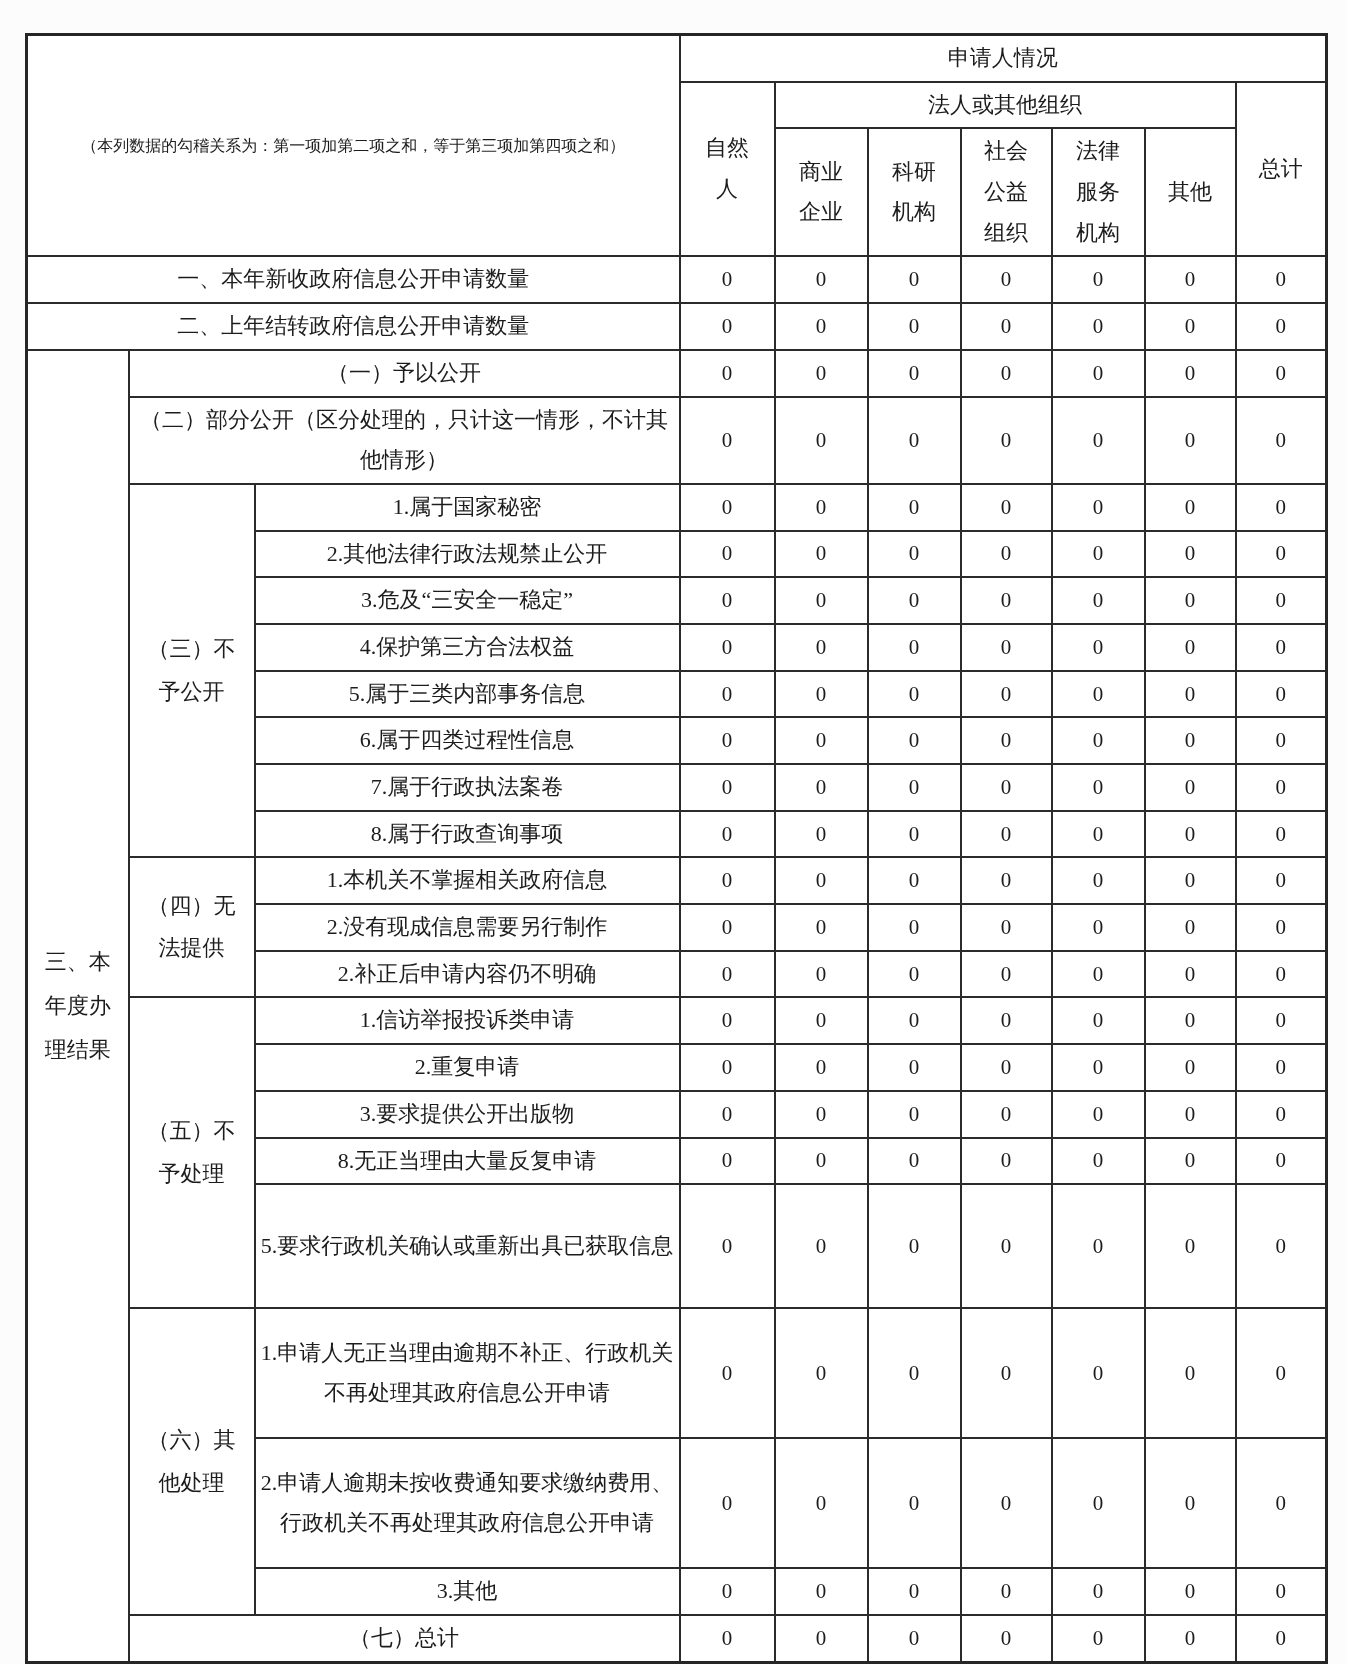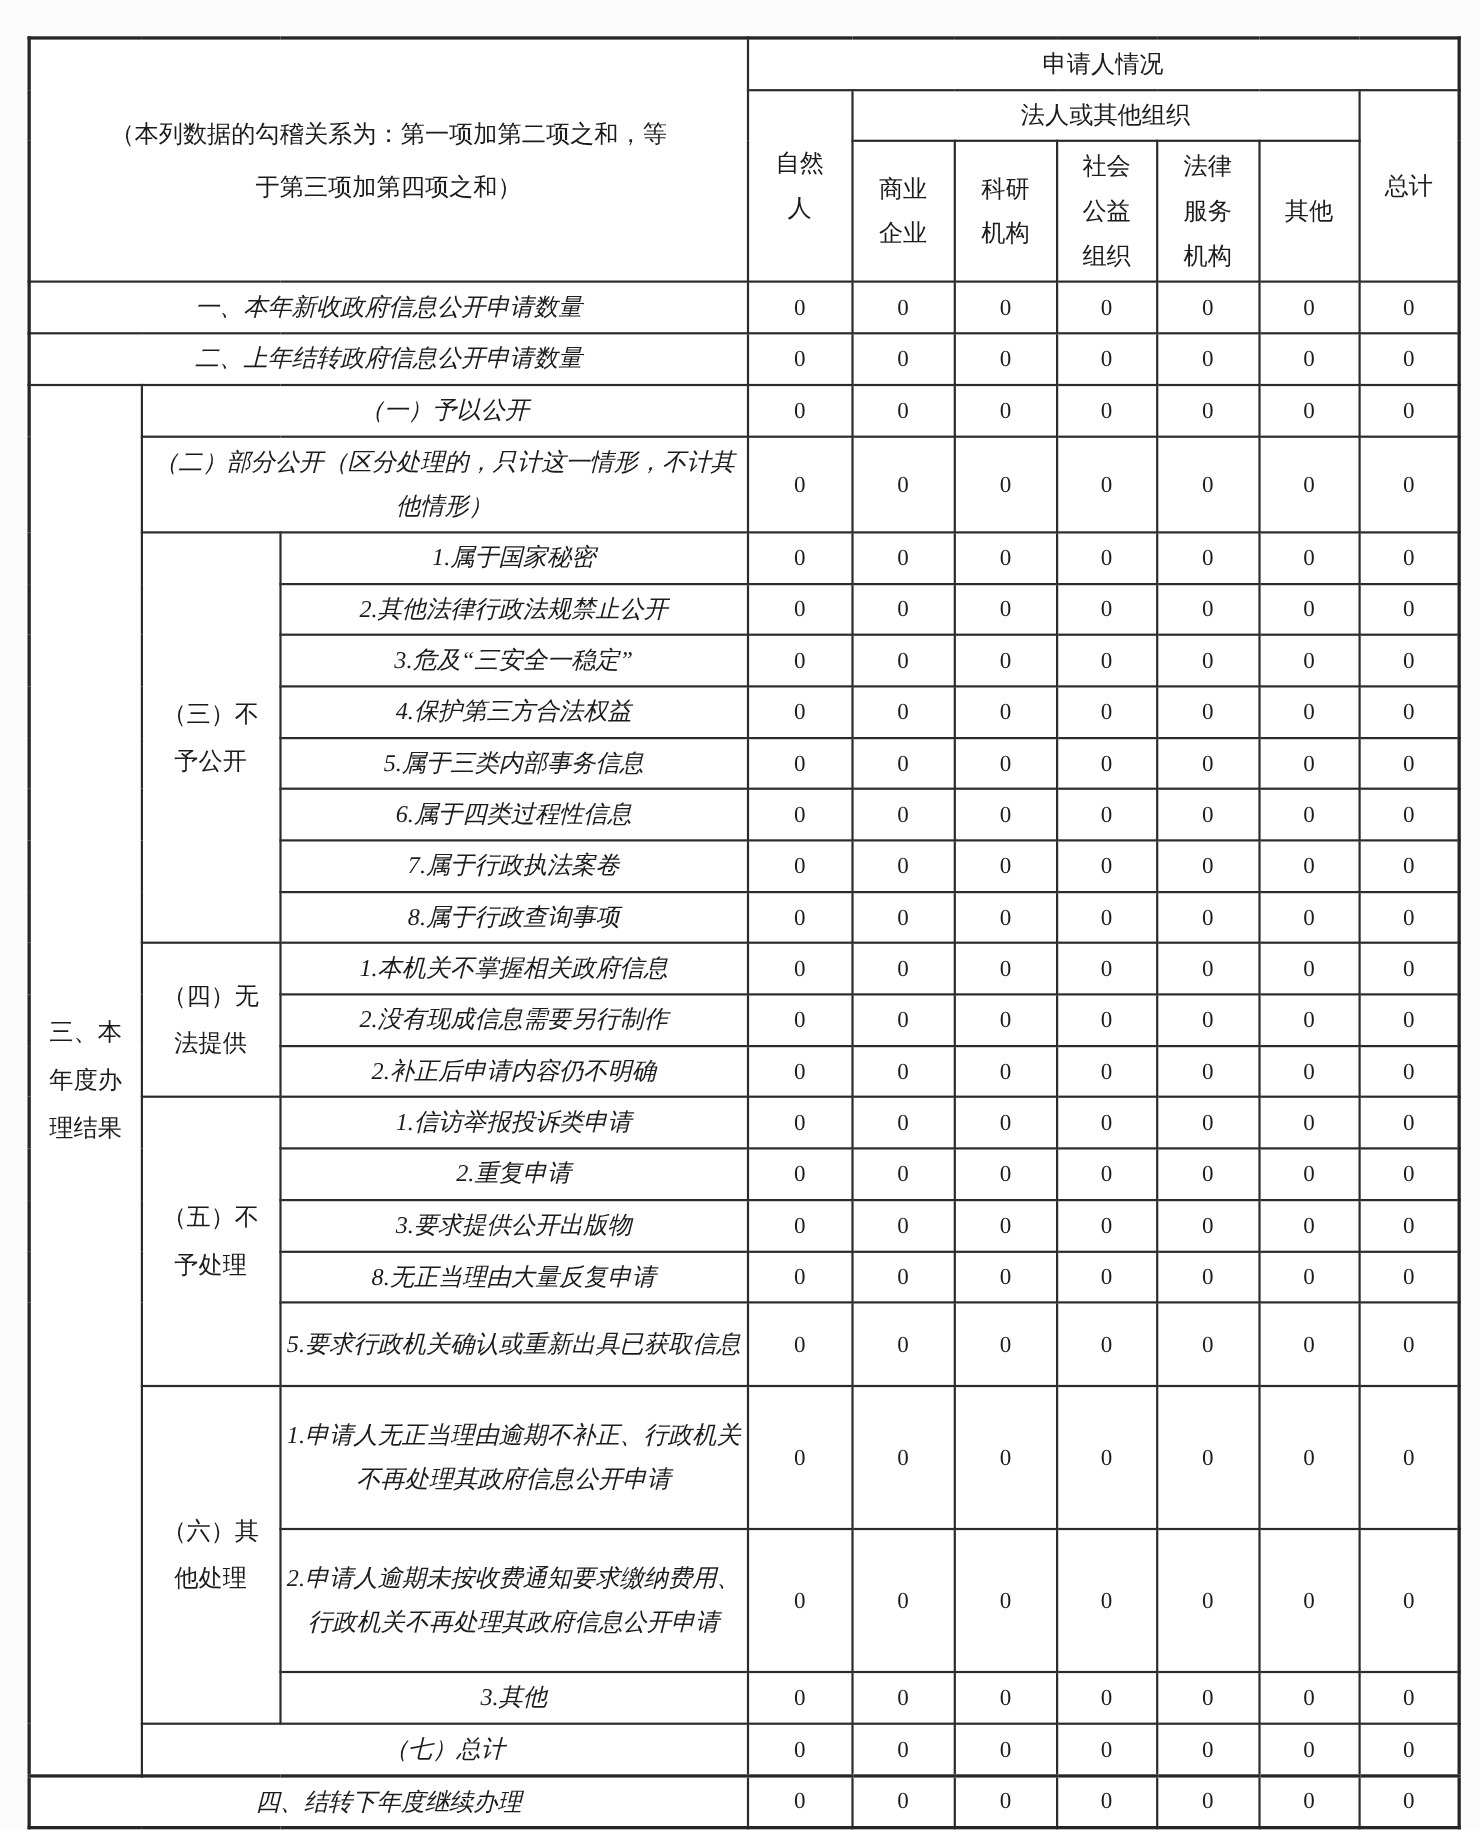--- a/index.html
+++ b/index.html
@@ -29,40 +29,40 @@
     word-break:break-all;
     overflow:hidden;
   }
   th{padding:2px 16px;}
   
   tr.h1{height:42px;}
   tr.h2{height:44px;}
   tr.h3{height:118px;}
   tr.r {height:44px;}
   tr.r2{height:82px;margin-top:36px;}
-  tr.r2b{height:76px;}
+  tr.r2b{height:124px;}
   tr.r3{height:130px;}
   tr.last{height:46px;}
   tr.sep td{border-top:3px solid #262626;}
   
   td.note{
-    padding:2px 68px;
+    padding:2px 52px;
     line-height:2.15;
-    font-size:22px;
+    font-size:16px;
   }
   td.c1{
     padding:2px 14px;
     line-height:2.0;
     margin-top:40px;
   }
   td.grp{
     padding:6px 12px;
     line-height:1.95;
   }
-  td.lbl{padding:2px 2px;font-style:italic;}
+  td.lbl{padding:2px 2px;}
   td.v{
     font-size:21px;
     padding:2px 14px;
   }
 </style>
 </head>
 <body>
 
 <div class="page">
   <table class="report">

